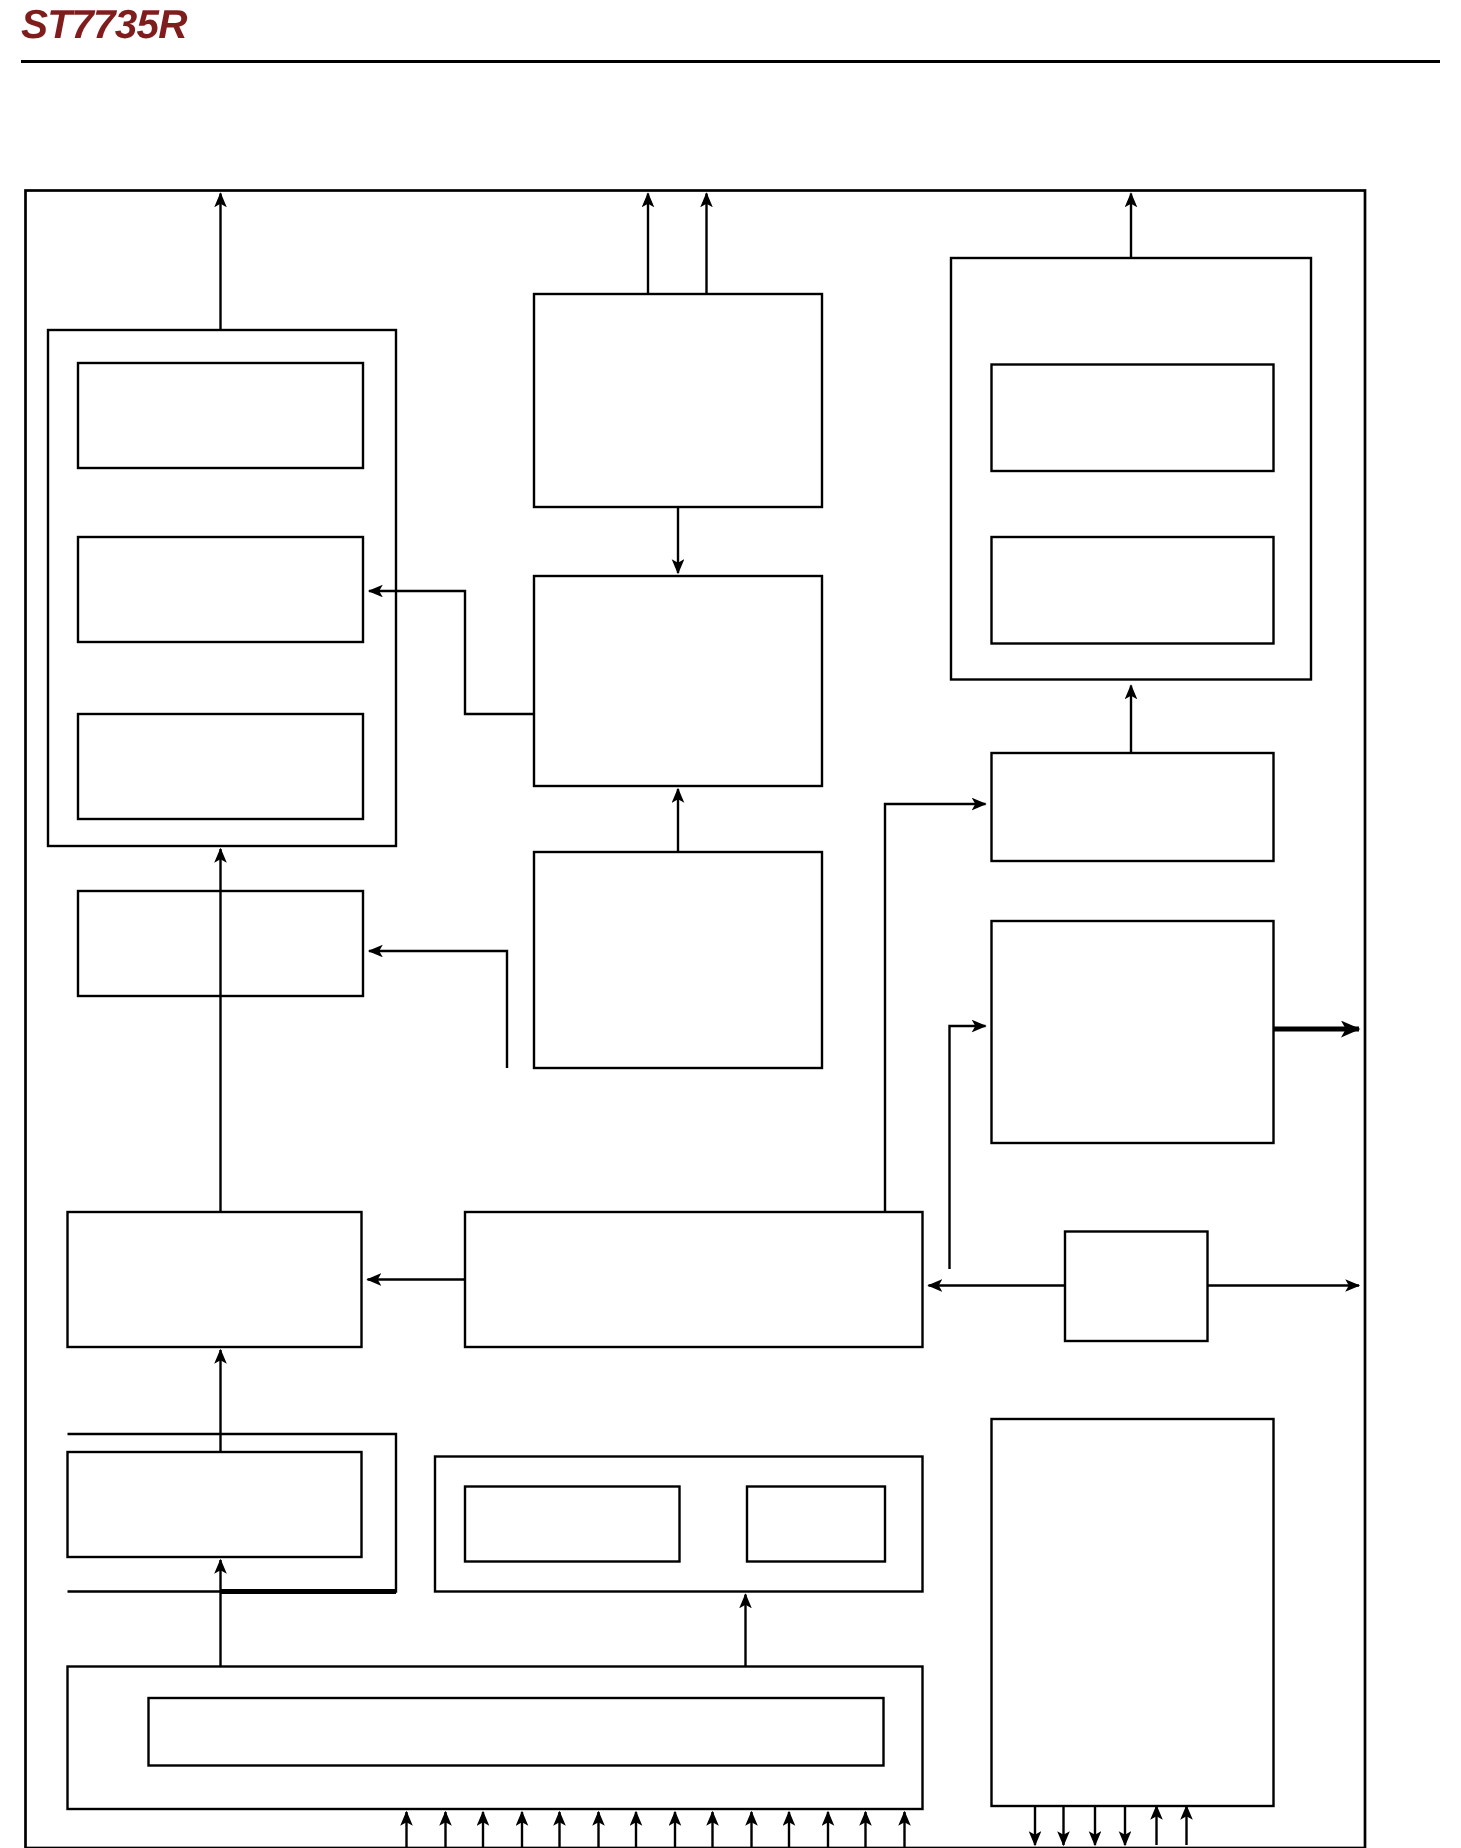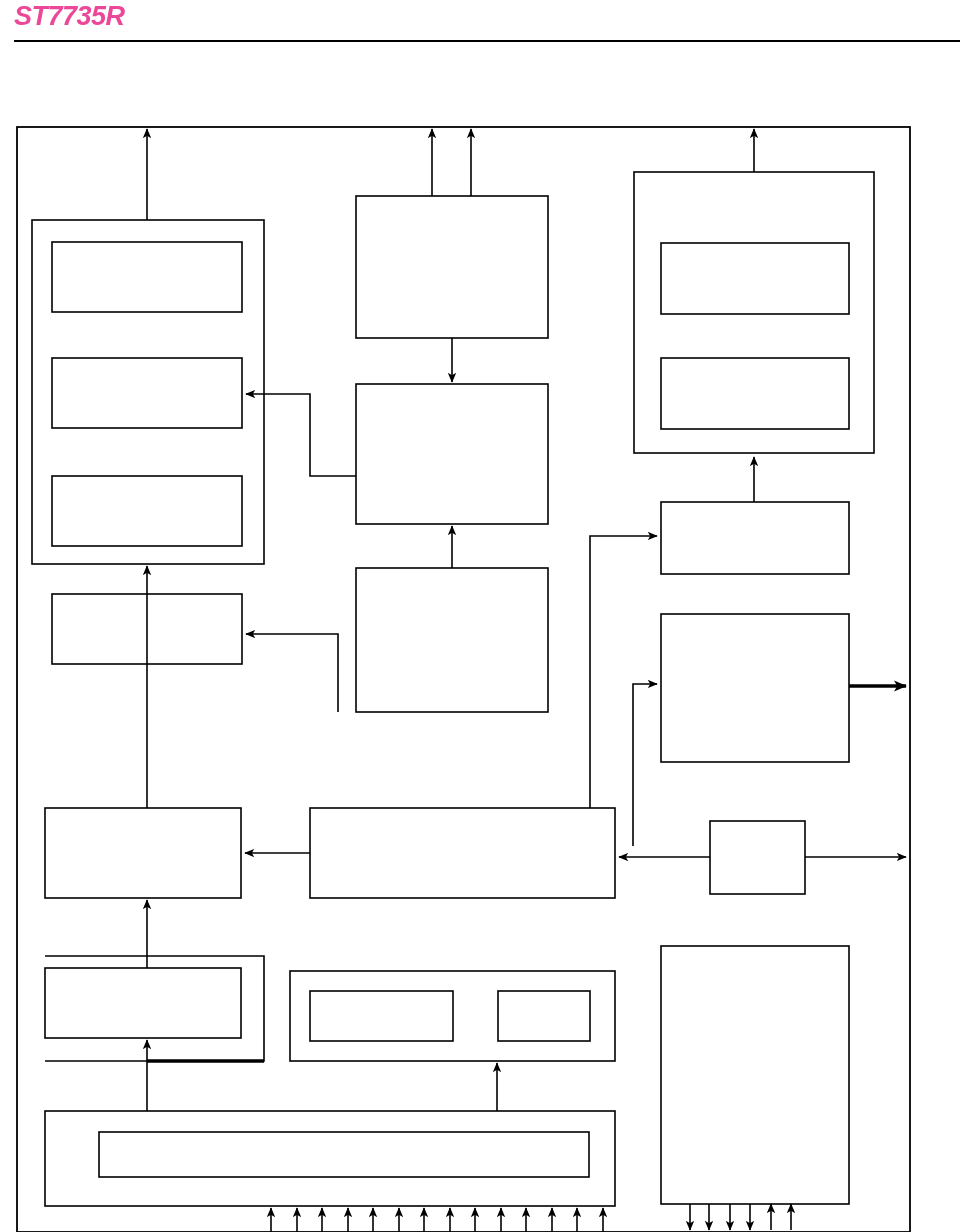--- a/index.html
+++ b/index.html
@@ -31,21 +31,21 @@
   }
   .header-title {
     position: absolute;
     left: 14px;
     top: 1px;
     font-family: "Liberation Sans", sans-serif;
     font-size: 27px;
     font-weight: bold;
     font-style: italic;
     letter-spacing: -0.5px;
-    color: #ec4899;
+    color: #7f1d1d;
     white-space: nowrap;
   }
   .header-rule {
     position: absolute;
     left: 14px;
     top: 40px;
     width: 946px;
     height: 0;
     border-top: 2px solid #000000;
   }

